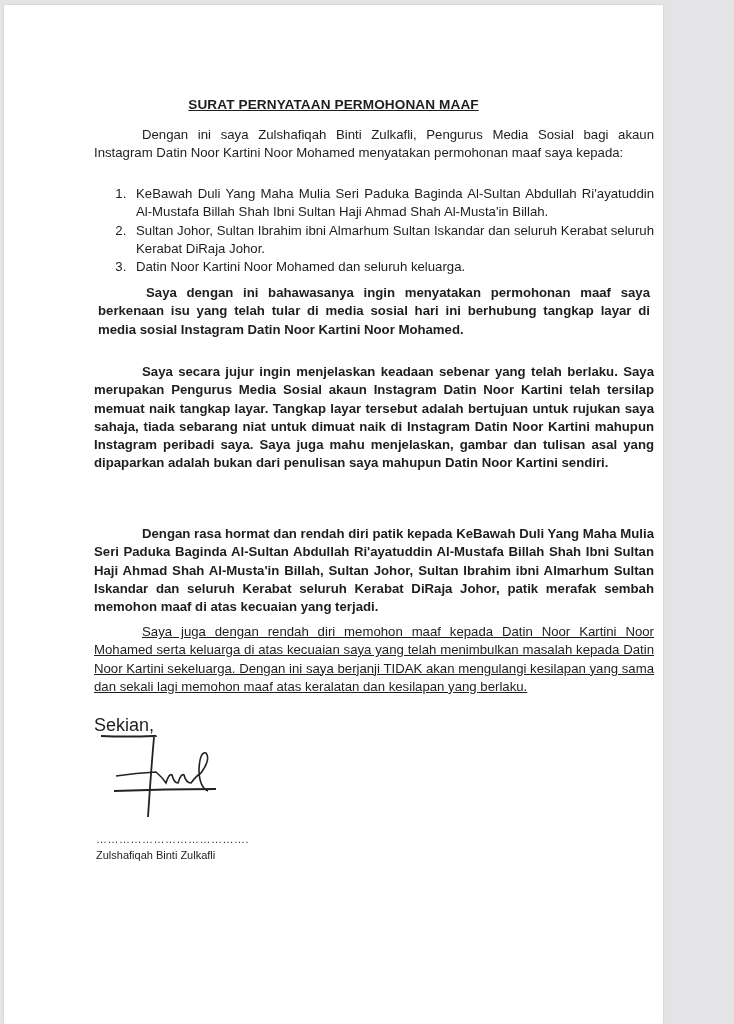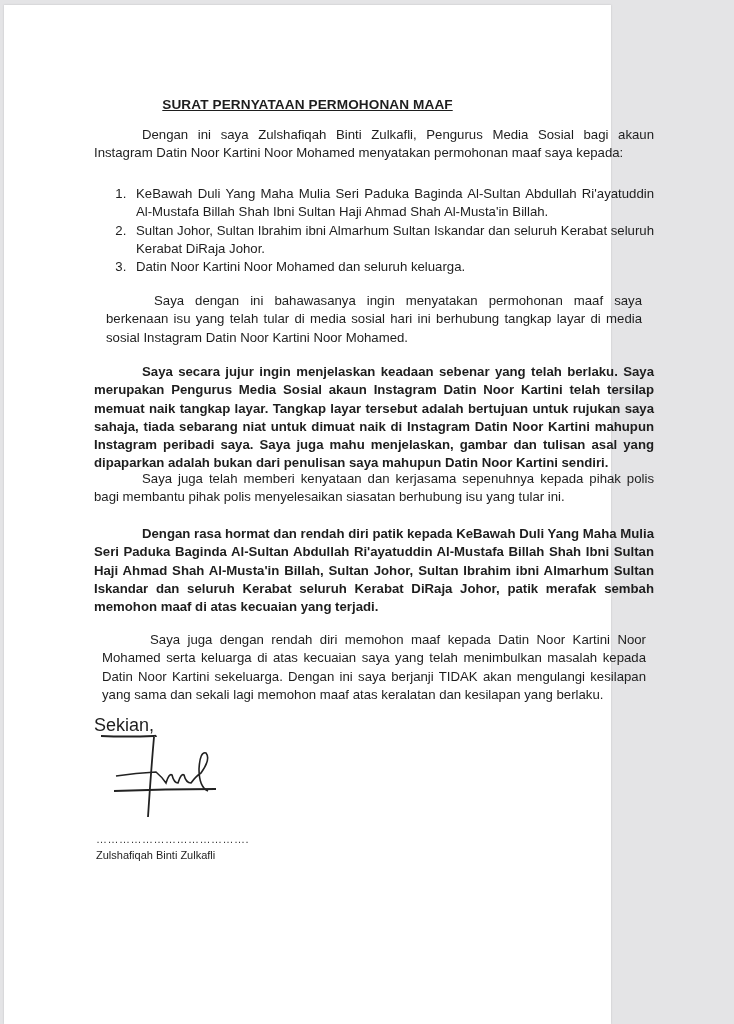--- a/index.html
+++ b/index.html
@@ -1,21 +1,21 @@
 <!DOCTYPE html>
 <html><head>
 <meta charset="utf-8">
 <style>
   html, body { margin:0; padding:0; }
   body {
     width:734px; height:1024px; background:#e4e4e6; position:relative; overflow:hidden;
     font-family:"Liberation Sans", sans-serif; color:#1e1e1e;
   }
   .page {
-    position:absolute; left:4px; top:5px; width:607px; height:1019px;
+    position:absolute; left:4px; top:5px; width:659px; height:1019px;
     background:#ffffff; box-shadow:0 0 2px rgba(0,0,0,0.15);
   }
   .title {
     position:absolute; left:0; right:0; top:92px; text-align:center;
     font-weight:bold; font-size:13.6px; text-decoration:underline; letter-spacing:0.1px;
   }
   .body {
     position:absolute; left:90px; width:560px; font-size:13.2px; line-height:18.3px;
     text-align:justify;
   }
@@ -39,37 +39,34 @@
       <li>Sultan Johor, Sultan Ibrahim ibni Almarhum Sultan Iskandar dan seluruh Kerabat seluruh Kerabat DiRaja Johor.</li>
       <li>Datin Noor Kartini Noor Mohamed dan seluruh keluarga.</li>
     </ol>
   </div>
 
   <div class="body" style="top:121px;">
     <p class="para" style="margin:0;">Dengan ini saya Zulshafiqah Binti Zulkafli, Pengurus Media Sosial bagi akaun Instagram Datin Noor Kartini Noor Mohamed menyatakan permohonan maaf saya kepada:</p>
   </div>
 
   <div class="body" style="top:275px;">
-    <p class="para" style="margin:12px;">Saya dengan ini bahawasanya ingin menyatakan permohonan maaf saya berkenaan isu yang telah tular di media sosial hari ini berhubung tangkap layar di media sosial Instagram Datin Noor Kartini Noor Mohamed.</p>
+    <p class="para" style="margin:4px;font-weight:bold;">Saya dengan ini bahawasanya ingin menyatakan permohonan maaf saya berkenaan isu yang telah tular di media sosial hari ini berhubung tangkap layar di media sosial Instagram Datin Noor Kartini Noor Mohamed.</p>
   </div>
 
   <div class="body" style="top:358px;font-weight:bold;">
     <p class="para" style="margin:0;">Saya secara jujur ingin menjelaskan keadaan sebenar yang telah berlaku. Saya merupakan Pengurus Media Sosial akaun Instagram Datin Noor Kartini telah tersilap memuat naik tangkap layar. Tangkap layar tersebut adalah bertujuan untuk rujukan saya sahaja, tiada sebarang niat untuk dimuat naik di Instagram Datin Noor Kartini mahupun Instagram peribadi saya. Saya juga mahu menjelaskan, gambar dan tulisan asal yang dipaparkan adalah bukan dari penulisan saya mahupun Datin Noor Kartini sendiri.</p>
   </div>
 
-  <div class="body" style="top:465px;">
-    <p class="para" style="margin:0;">Saya juga telah memberi kenyataan dan kerjasama sepenuhnya kepada pihak polis bagi membantu pihak polis menyelesaikan siasatan berhubung isu yang tular ini.</p>
-  </div>
 
   <div class="body" style="top:520px;font-weight:bold;">
     <p class="para" style="margin:0;">Dengan rasa hormat dan rendah diri patik kepada KeBawah Duli Yang Maha Mulia Seri Paduka Baginda Al-Sultan Abdullah Ri'ayatuddin Al-Mustafa Billah Shah Ibni Sultan Haji Ahmad Shah Al-Musta'in Billah, Sultan Johor, Sultan Ibrahim ibni Almarhum Sultan Iskandar dan seluruh Kerabat seluruh Kerabat DiRaja Johor, patik merafak sembah memohon maaf di atas kecuaian yang terjadi.</p>
   </div>
 
   <div class="body" style="top:618px;">
-    <p class="para" style="margin:8px;">Saya juga dengan rendah diri memohon maaf kepada Datin Noor Kartini Noor Mohamed serta keluarga di atas kecuaian saya yang telah menimbulkan masalah kepada Datin Noor Kartini sekeluarga. Dengan ini saya berjanji TIDAK akan mengulangi kesilapan yang sama dan sekali lagi memohon maaf atas keralatan dan kesilapan yang berlaku.</p>
+    <p class="para" style="margin:0;text-decoration:underline;">Saya juga dengan rendah diri memohon maaf kepada Datin Noor Kartini Noor Mohamed serta keluarga di atas kecuaian saya yang telah menimbulkan masalah kepada Datin Noor Kartini sekeluarga. Dengan ini saya berjanji TIDAK akan mengulangi kesilapan yang sama dan sekali lagi memohon maaf atas keralatan dan kesilapan yang berlaku.</p>
   </div>
 
   <div class="closing">Sekian,</div>
 
   <svg class="sig" width="160" height="90" viewBox="0 0 160 90">
     <path d="M5 5 Q30 6 58 5 Q60 4 60 6" stroke="#222" stroke-width="1.8" fill="none"></path>
     <path d="M58 6 Q55 40 52 86" stroke="#222" stroke-width="1.8" fill="none"></path>
     <path d="M20 45 Q40 42 60 41 Q66 46 70 52 Q73 42 76 44 Q78 52 82 52 Q85 42 88 44 Q90 52 95 52 Q100 45 105 42 Q115 28 110 22 Q104 20 103 38 Q103 56 112 60" stroke="#222" stroke-width="1.6" fill="none"></path>
     <path d="M18 60 Q70 58 120 58" stroke="#222" stroke-width="1.8" fill="none"></path>
   </svg>

